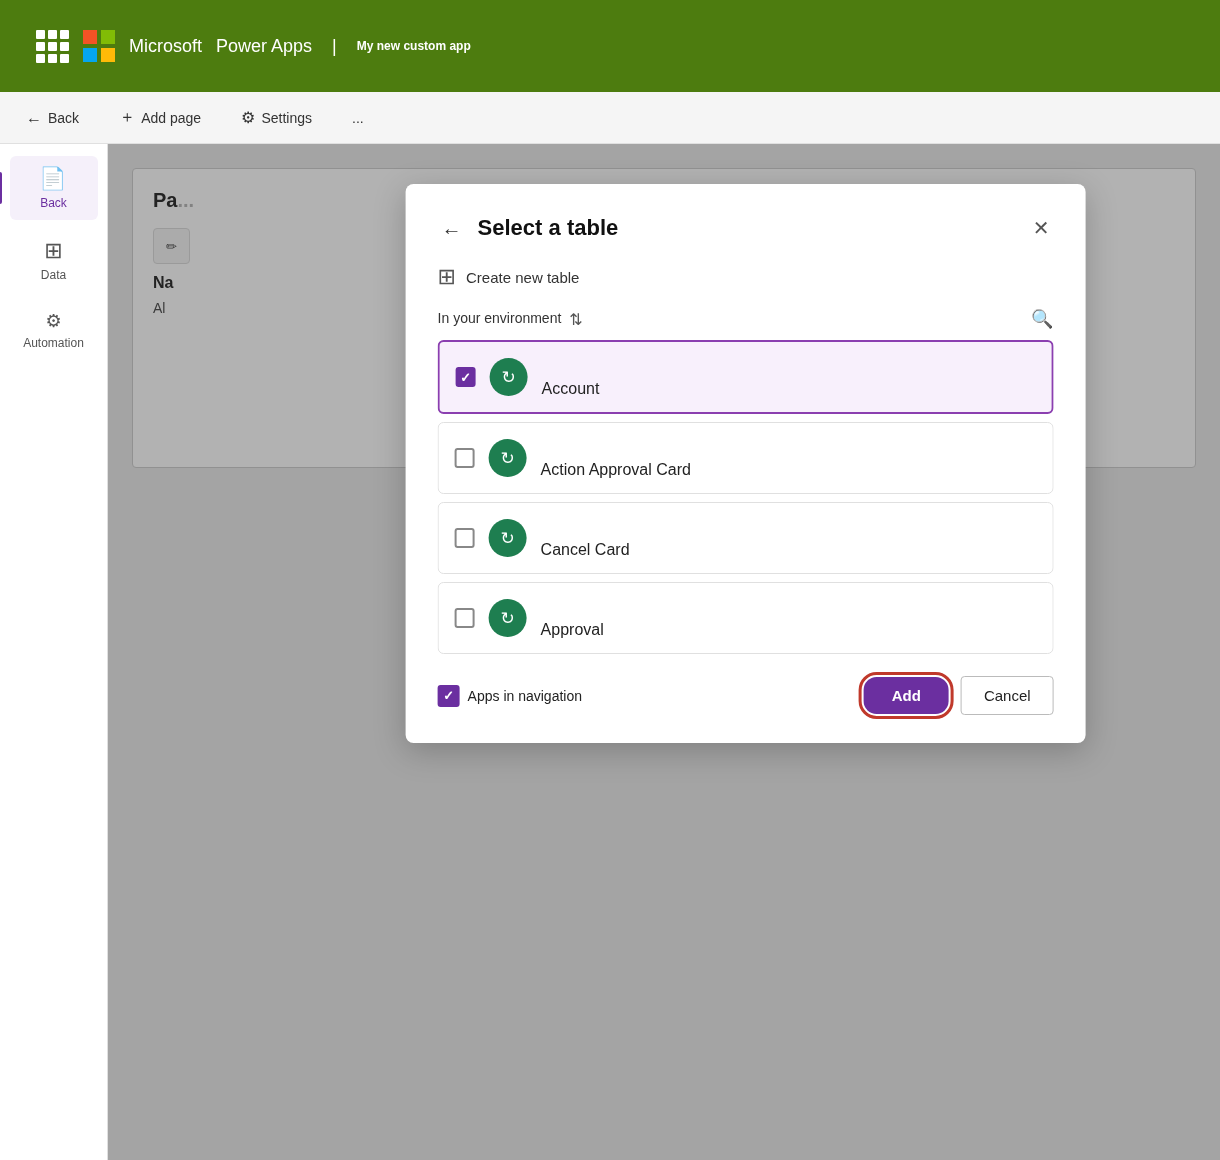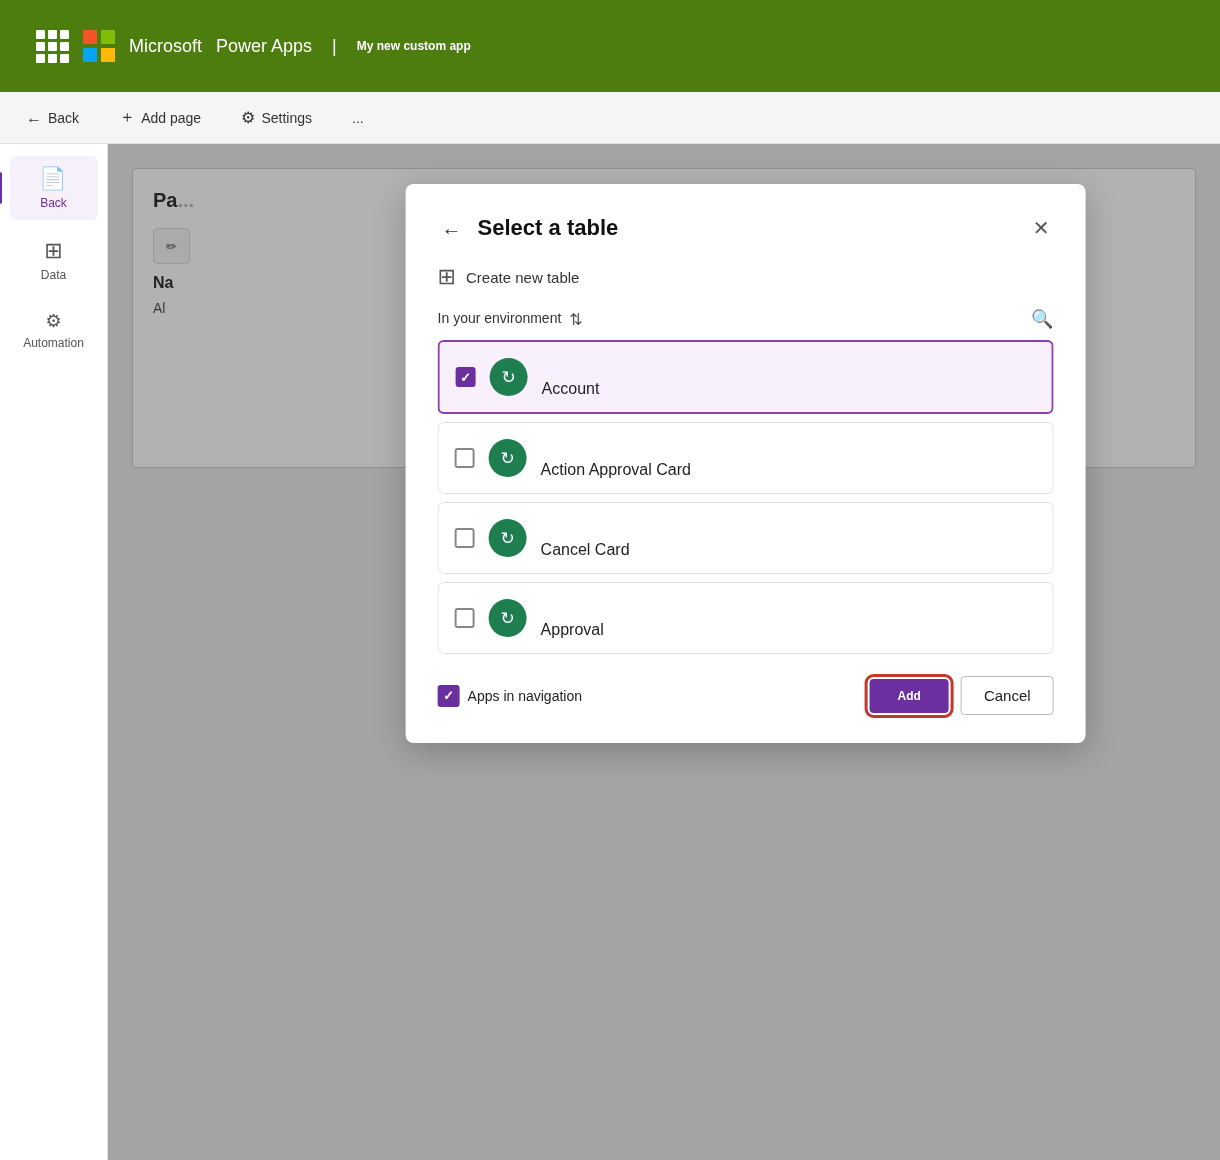--- a/index.html
+++ b/index.html
@@ -298,23 +298,23 @@
       align-items: center;
       gap: 8px;
       margin-right: auto;
       font-size: 14px;
       color: #222;
     }
     .btn-add {
       background: #6b2fa0;
       color: #fff;
       border: none;
-      border-radius: 4px;
+      border-radius: 13px;
       padding: 10px 28px;
-      font-size: 12px;
+      font-size: 15px;
       font-weight: 600;
       cursor: pointer;
       outline: 3px solid #c0392b;
       outline-offset: 2px;
     }
     .btn-cancel {
       background: #fff;
       color: #222;
       border: 1px solid #bbb;
       border-radius: 4px;

